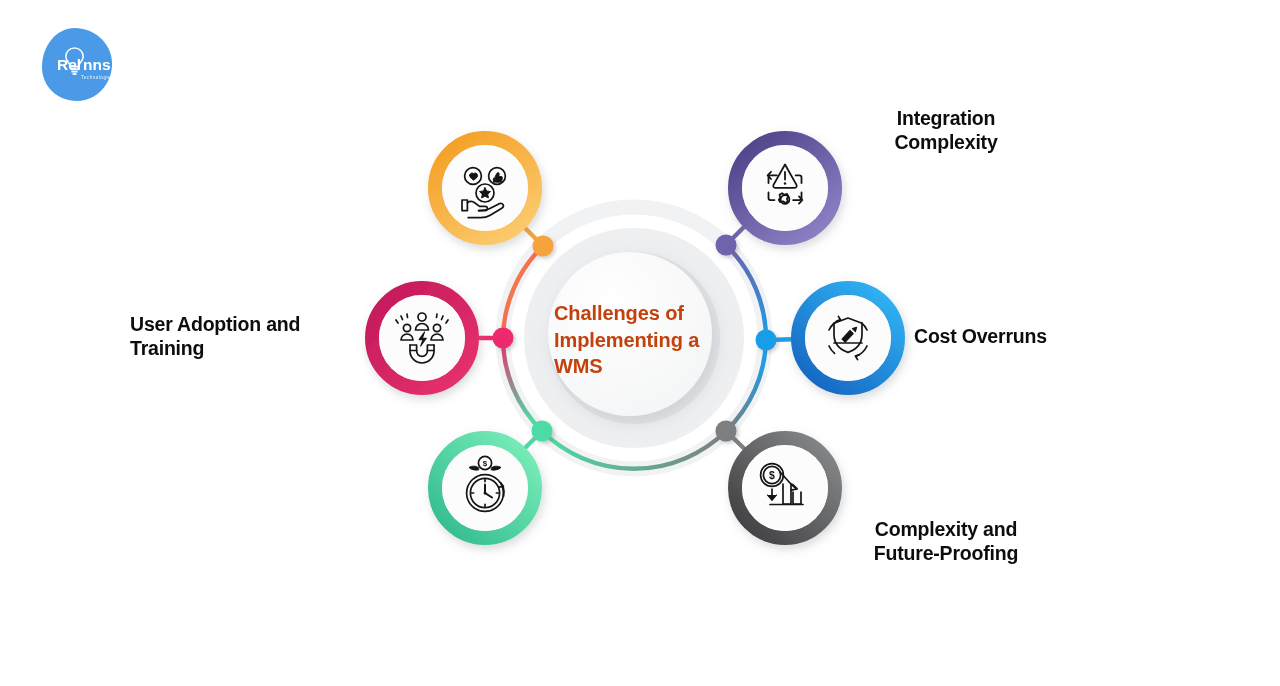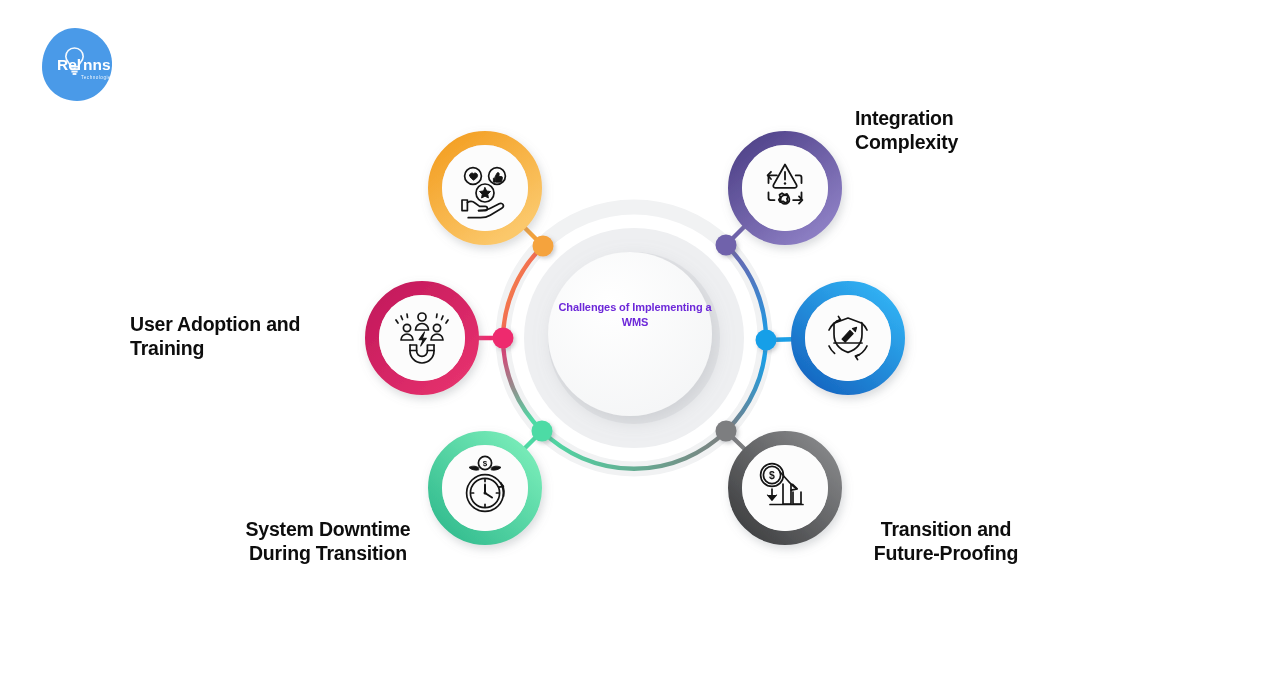--- a/index.html
+++ b/index.html
@@ -13,33 +13,33 @@
   
   #logo{position:absolute;left:41px;top:26px;width:72px;height:77px;}
   #logo svg{display:block;}
 
   
   #diagram{position:absolute;left:0;top:0;width:1280px;height:686px;}
 
   
   .hub-text{
     position:absolute;left:554px;top:300px;width:162px;
-    text-align:center;color:#6d28d9;
-    font-size:11px;font-weight:700;line-height:1.33;
+    color:#c2410c;
+    font-size:20px;font-weight:700;line-height:1.33;
     letter-spacing:-0.1px;
   }
 
   
   .label{
     position:absolute;color:#0d0d0d;font-weight:700;
     font-size:19.5px;line-height:1.22;letter-spacing:-0.2px;
     white-space:pre-line;
   }
   .lbl-data{left:218px;top:119px;width:200px;text-align:left;}
-  .lbl-integration{left:855px;top:107px;width:182px;text-align:left;}
+  .lbl-integration{left:855px;top:107px;width:182px;text-align:center;}
   .lbl-user{left:130px;top:313px;width:202px;text-align:left;}
   .lbl-cost{left:914px;top:325px;width:200px;text-align:left;}
   .lbl-downtime{left:226px;top:518px;width:204px;text-align:center;}
   .lbl-scalability{left:855px;top:518px;width:182px;text-align:center;}
 </style>
 </head>
 <body>
 
 <div id="stage">
 
@@ -298,18 +298,17 @@
   </svg>
 
   <div class="hub-text">Challenges of
 Implementing a
 WMS</div>
 
   <div class="label lbl-integration">Integration
 Complexity</div>
   <div class="label lbl-user">User Adoption and
 Training</div>
-  <div class="label lbl-downtime">System Downtime
-During Transition</div>
-  <div class="label lbl-scalability">Transition and
+  <div class="label lbl-cost">Cost Overruns</div>
+  <div class="label lbl-scalability">Complexity and
 Future-Proofing</div>
 
 </div>
 
 </body></html>

